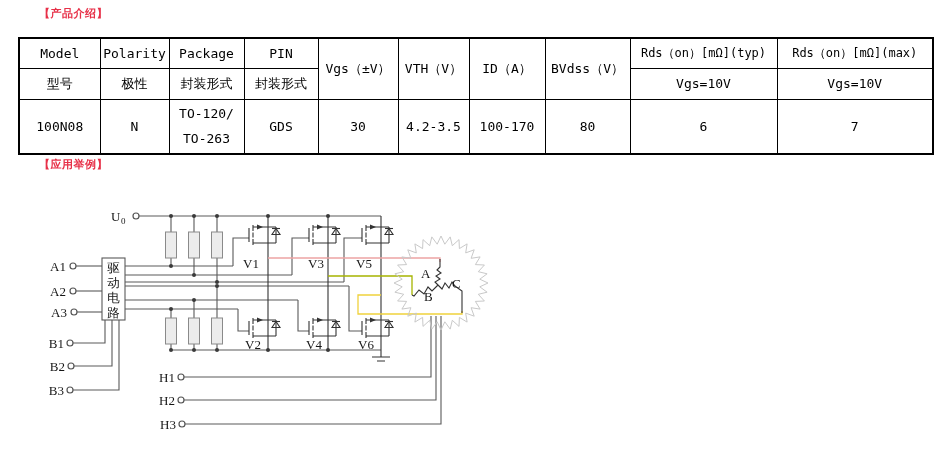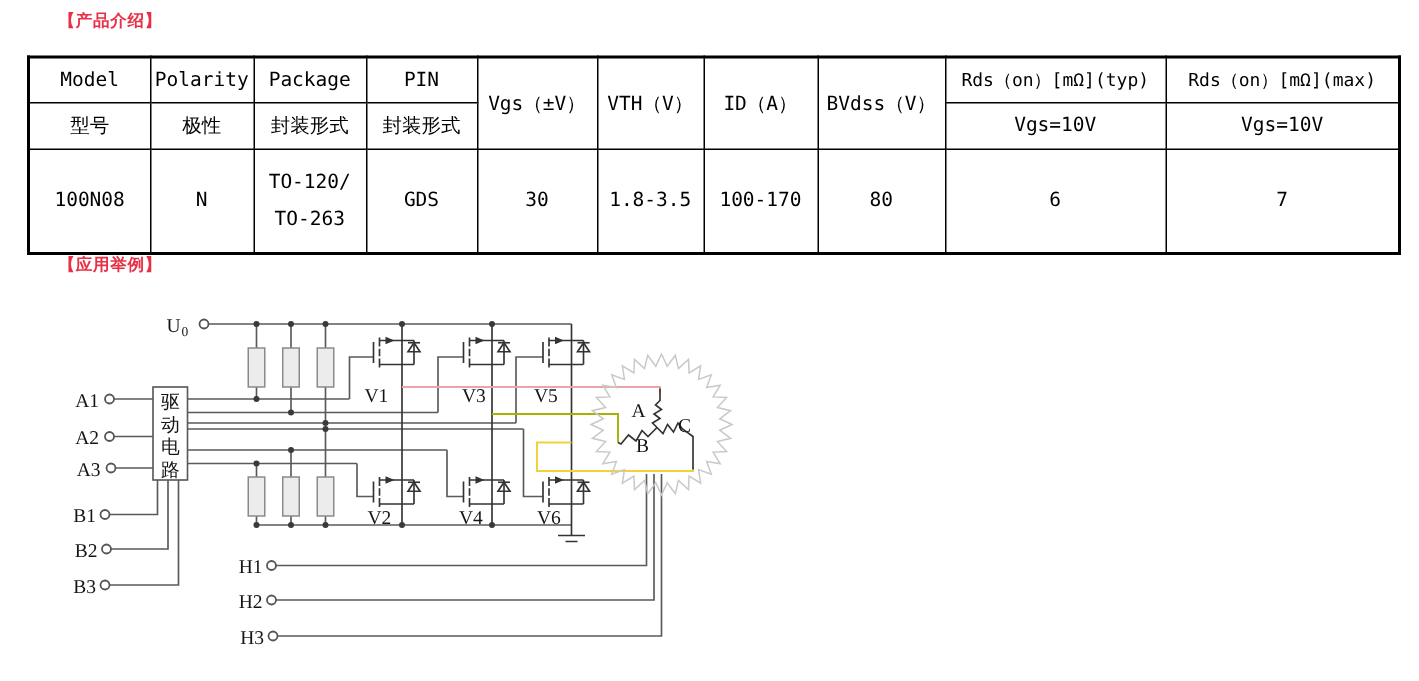--- a/index.html
+++ b/index.html
@@ -1,26 +1,26 @@
 <!DOCTYPE html>
 <html><head>
 <meta charset="utf-8">
 <style>
   html,body{margin:0;padding:0}
   body{width:946px;height:454px;background:#ffffff;position:relative;overflow:hidden;
        font-family:"DejaVu Sans Mono","Liberation Mono",monospace;color:#000}
   .section-title{position:absolute;left:39px;font-family:"Liberation Sans",sans-serif;
        font-weight:bold;font-size:11px;color:#e73048;letter-spacing:0.5px}
   #title-intro{top:6px}
-  #title-app{top:169px}
+  #title-app{top:157px}
   table.spec{position:absolute;left:18px;top:37px;width:914px;border-collapse:collapse;
        table-layout:fixed;border:2px solid #000;font-size:13px}
   table.spec th,table.spec td{border:1px solid #000;text-align:center;vertical-align:middle;
        font-weight:normal;padding:0;white-space:nowrap;overflow:hidden}
-  tr.r1{height:30px} tr.r2{height:31px} tr.r3{height:70px}
+  tr.r1{height:30px} tr.r2{height:31px} tr.r3{height:55px}
   .sm{font-size:12px}
   .pkg div{height:25px;line-height:25px}
   svg#circuit{position:absolute;left:0;top:190px}
   svg text{font-family:"Liberation Serif","DejaVu Serif",serif;font-size:13px;fill:#151515}
   svg text.cjk{font-family:"Liberation Sans",sans-serif;font-size:12.5px}
   svg text.sub{font-size:9px}
   .ln{stroke:#5a5a5a;stroke-width:1.1;fill:none}
   .dk{stroke:#333;stroke-width:1.1;fill:none}
   .rs{fill:#ececec;stroke:#8a8a8a;stroke-width:1}
   .dot{fill:#3a3a3a}
@@ -67,21 +67,21 @@
   </tr>
   <tr class="r3">
     <td>100N08</td>
     <td>N</td>
     <td class="pkg">
       <div>TO-120/</div>
       <div>TO-263</div>
     </td>
     <td>GDS</td>
     <td>30</td>
-    <td>1.8-3.5</td>
+    <td>4.2-3.5</td>
     <td>100-170</td>
     <td>80</td>
     <td>6</td>
     <td>7</td>
   </tr>
 </tbody>
   </table>
 
 <div id="title-app" class="section-title">【应用举例】</div>
 

